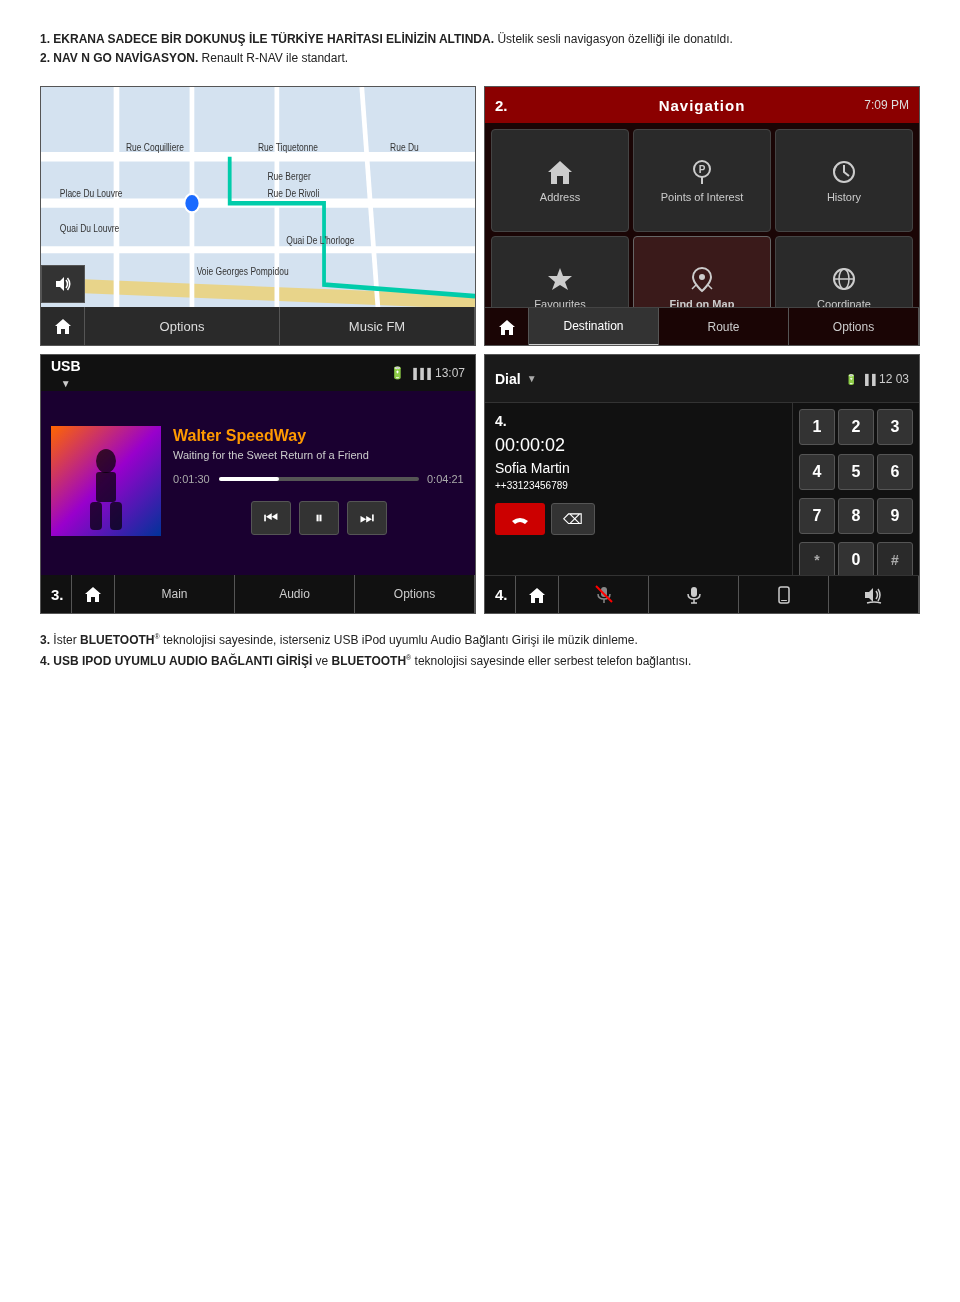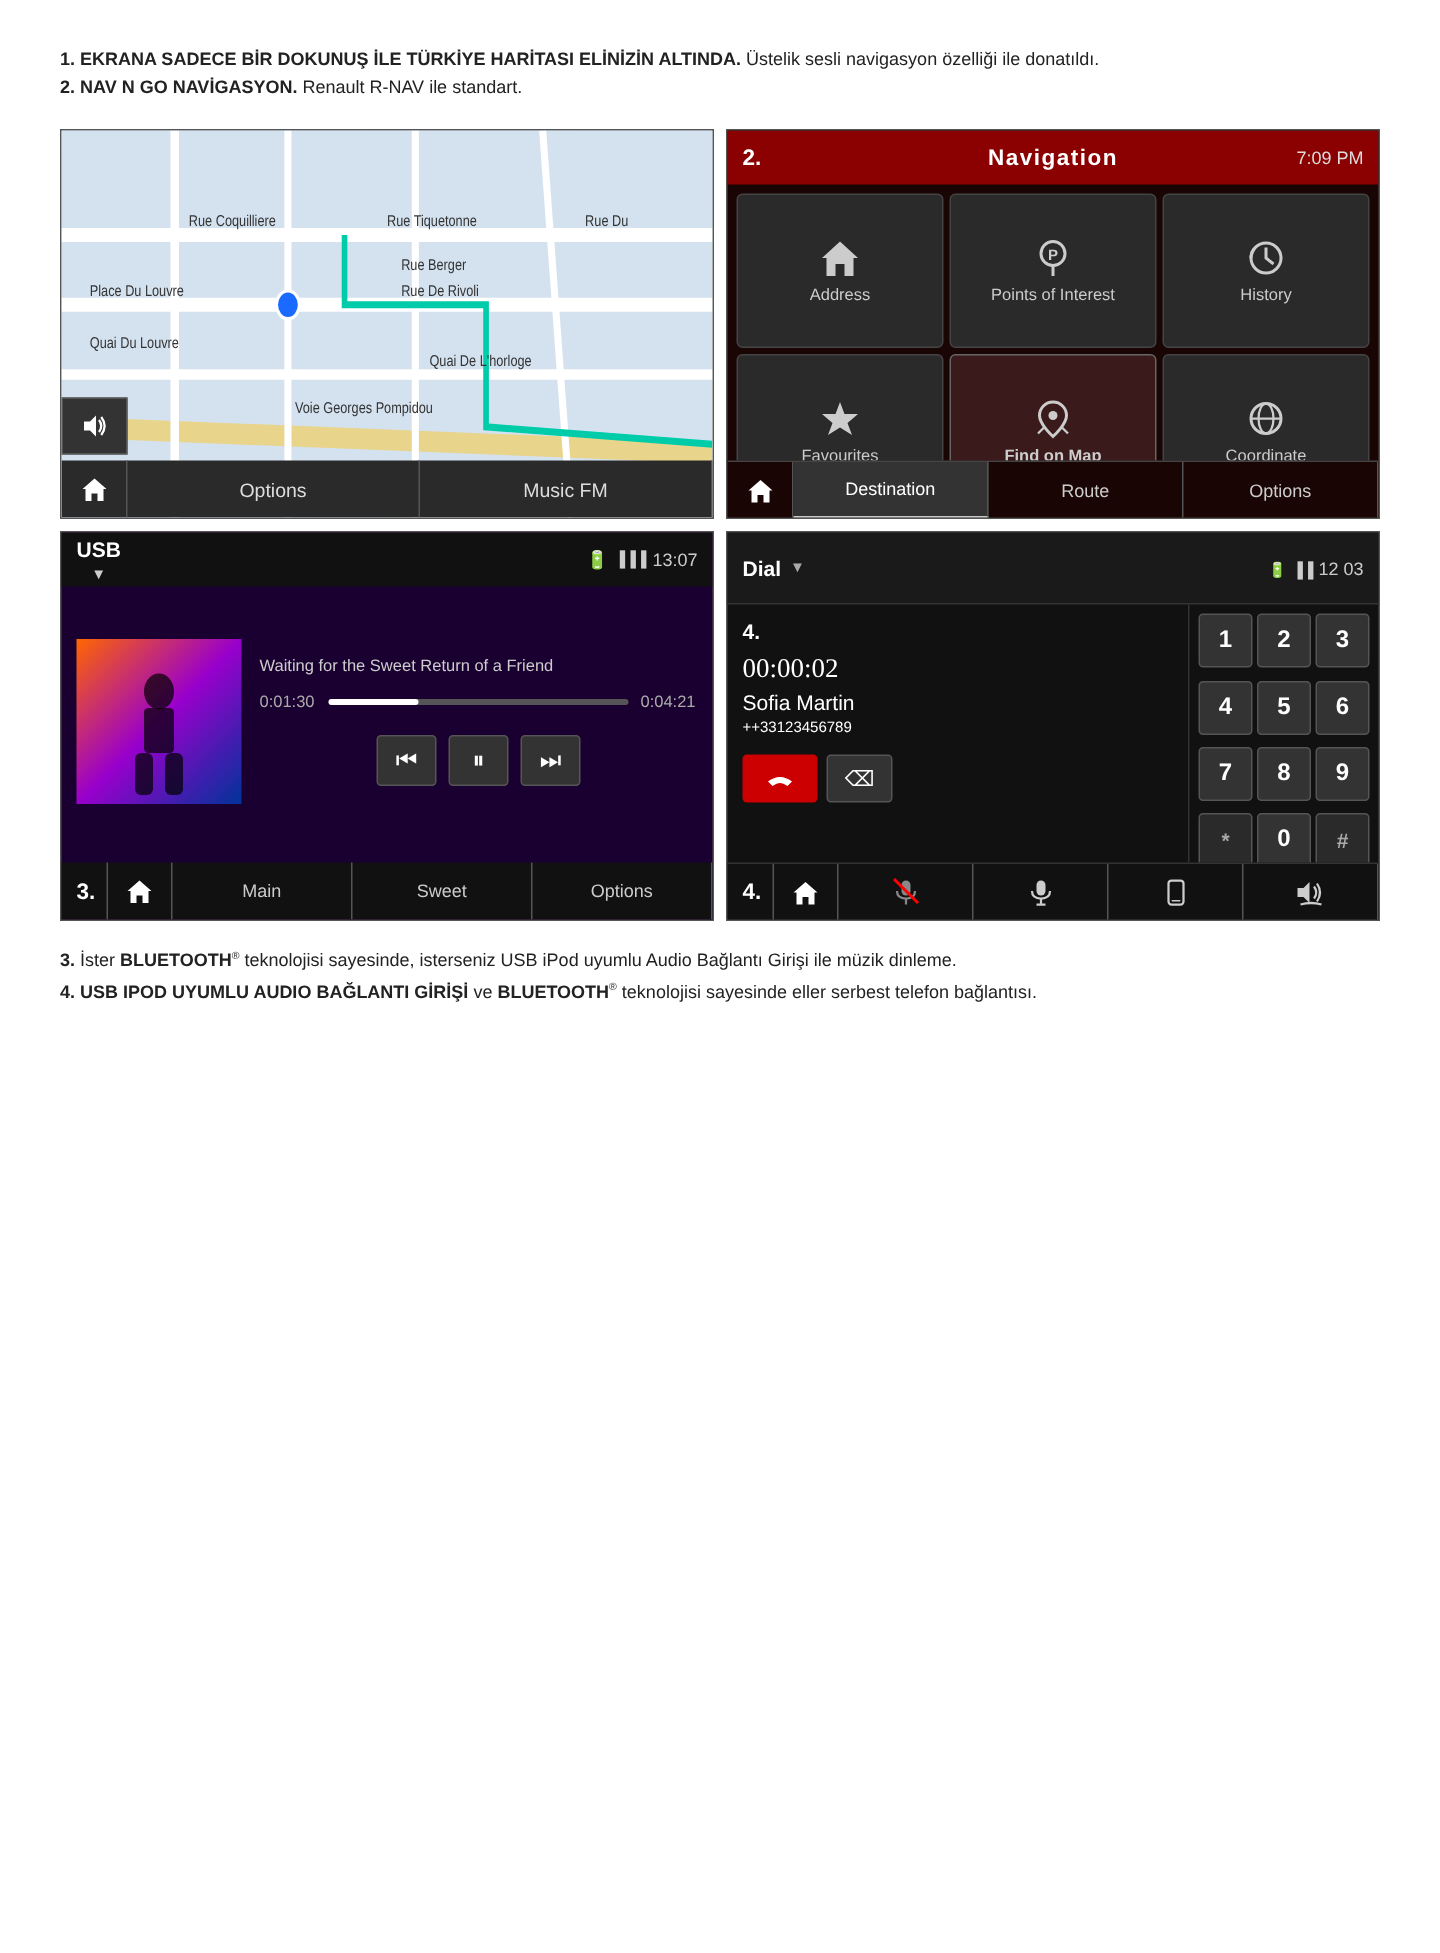--- a/index.html
+++ b/index.html
@@ -388,21 +388,20 @@
     .dial-num-label {
       color: #fff;
       font-size: 14px;
       font-weight: bold;
       margin-bottom: 6px;
     }
     .dial-time {
       color: #fff;
       font-size: 18px;
       margin-bottom: 4px;
-      font-family: Liberation Serif, serif;
     }
     .dial-name {
       color: #fff;
       font-size: 14px;
       margin-bottom: 4px;
     }
     .dial-phone {
       color: #fff;
       font-size: 10px;
       margin-bottom: 12px;
@@ -671,20 +670,21 @@
       <div class="album-art">
 
         <svg class="album-silhouette" width="60" height="90" viewBox="0 0 60 90">
           <ellipse cx="30" cy="15" rx="10" ry="12" fill="#000" opacity="0.7"></ellipse>
           <rect x="20" y="26" width="20" height="30" rx="3" fill="#000" opacity="0.7"></rect>
           <rect x="14" y="56" width="12" height="28" rx="4" fill="#000" opacity="0.7"></rect>
           <rect x="34" y="56" width="12" height="28" rx="4" fill="#000" opacity="0.7"></rect>
         </svg>
       </div>
       <div class="track-info">
+        <div class="track-title">Walter SpeedWay</div>
         <div class="track-subtitle">Waiting for the Sweet Return of a Friend</div>
         <div class="progress-row">
           <span class="progress-time">0:01:30</span>
           <div class="progress-bar">
             <div class="progress-fill"></div>
           </div>
           <span class="progress-time">0:04:21</span>
         </div>
         <div class="controls-row">
           <div class="ctrl-btn">⏮</div>
@@ -695,21 +695,21 @@
     </div>
 
     <div class="usb-bottombar">
       <span class="usb-bottom-num">3.</span>
       <div class="usb-bottom-home">
         <svg width="18" height="18" viewBox="0 0 18 18">
           <polygon points="9,2 1,9 3,9 3,17 7,17 7,12 11,12 11,17 15,17 15,9 17,9" fill="#fff"></polygon>
         </svg>
       </div>
       <div class="usb-bottom-tab">Main</div>
-      <div class="usb-bottom-tab">Sweet</div>
+      <div class="usb-bottom-tab">Audio</div>
       <div class="usb-bottom-tab">Options</div>
     </div>
   </div>
 
   <div class="screen screen-dial">
     <div class="dial-header">
       <div class="dial-title">
         <span>Dial</span>
         <span style="color:#aaa;font-size:10px;">▼</span>
       </div>

